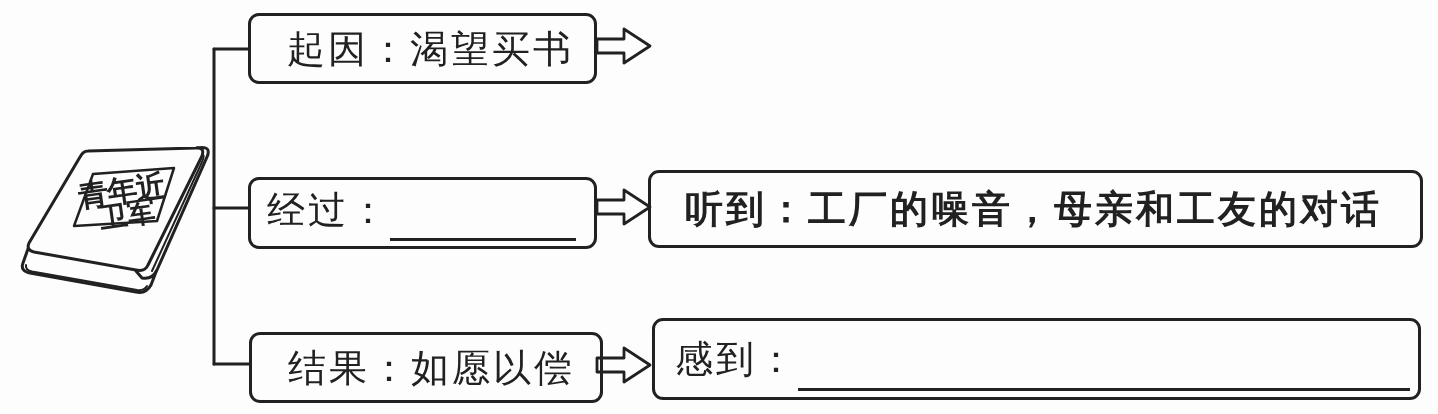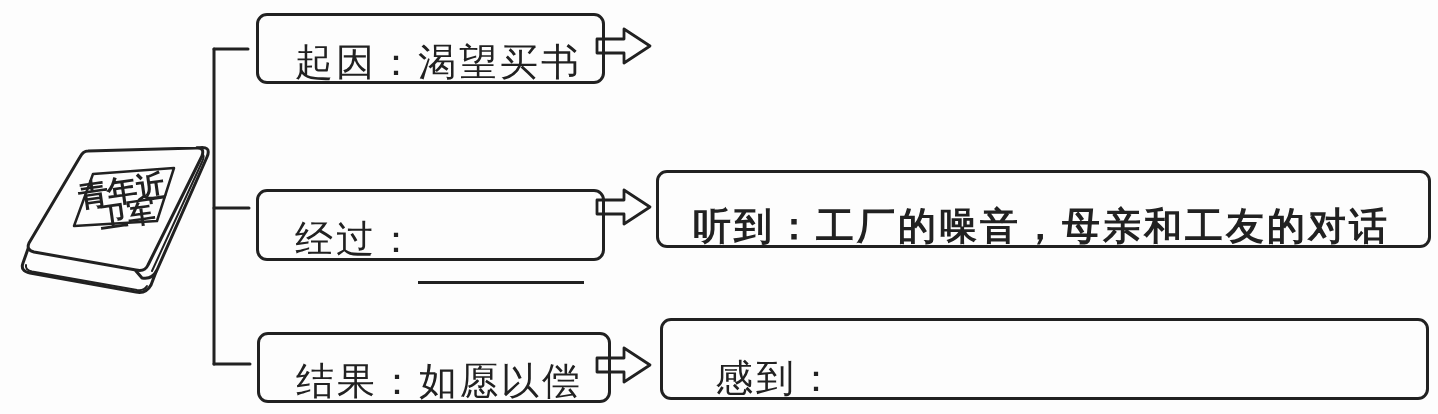--- a/index.html
+++ b/index.html
@@ -11,42 +11,41 @@
     color:#212121;
     overflow:hidden;
   }
   .svg-layer{position:absolute;left:0;top:0;width:1438px;height:414px;}
   .fbox{
     position:absolute;
     box-sizing:border-box;
     border:3px solid #212121;
     border-radius:11px;
     display:flex;
-    align-items:flex-end;
+    align-items:center;
     background:transparent;
-    margin-left:8px;
   }
   .fbox .label{
     font-size:38px;
     letter-spacing:3px;
     white-space:nowrap;
     line-height:1;
   }
   .blank{
     flex:1 1 auto;
     height:0;
     border-bottom:3px solid #212121;
     position:relative;
   }
   #box-r0-left {left:248px;top:13px; width:349px;height:71px;padding-left:36px;}
   #box-r0-right{left:653px;top:9px;  width:701px;height:79px;padding-left:34px;}
-  #box-r1-left {left:248px;top:189px;width:349px;height:72px;padding-left:36px;}
+  #box-r1-left {left:248px;top:177px;width:349px;height:72px;padding-left:16px;font-family:Liberation Mono, monospace;}
   #box-r1-right{left:648px;top:170px;width:775px;height:78px;padding-left:34px;font-weight:bold;}
   #box-r2-left {left:249px;top:332px;width:354px;height:71px;padding-left:36px;}
-  #box-r2-right{left:652px;top:318px;width:769px;height:82px;padding-left:52px;}
+  #box-r2-right{left:652px;top:318px;width:769px;height:82px;padding-left:20px;}
   #box-r0-right .blank{top:26px;margin-right:12px;}
   #box-r1-left  .blank{top:26px;margin-right:18px;}
   #box-r2-right .blank{top:30px;margin-right:8px;}
   .book-title{
     font-family:"Liberation Serif","DejaVu Serif",serif;
     font-weight:bold;
   }
 </style>
 </head>
 <body>

